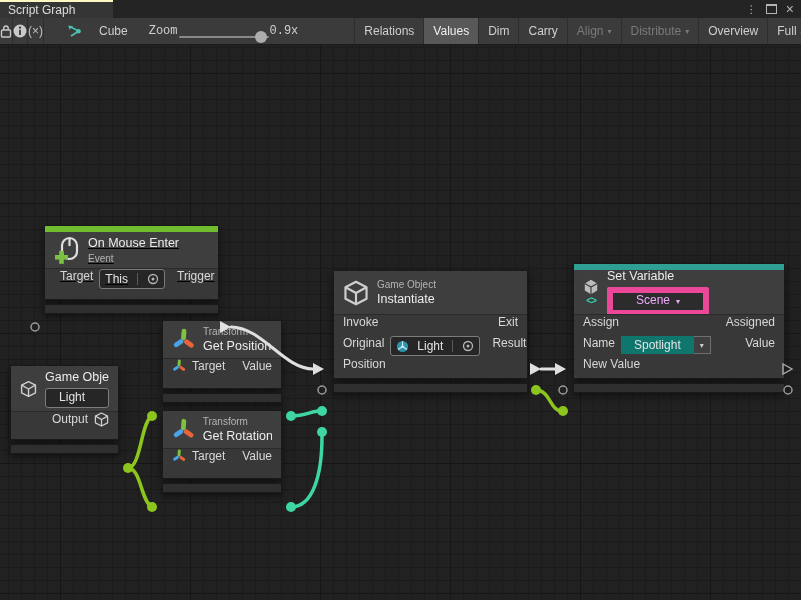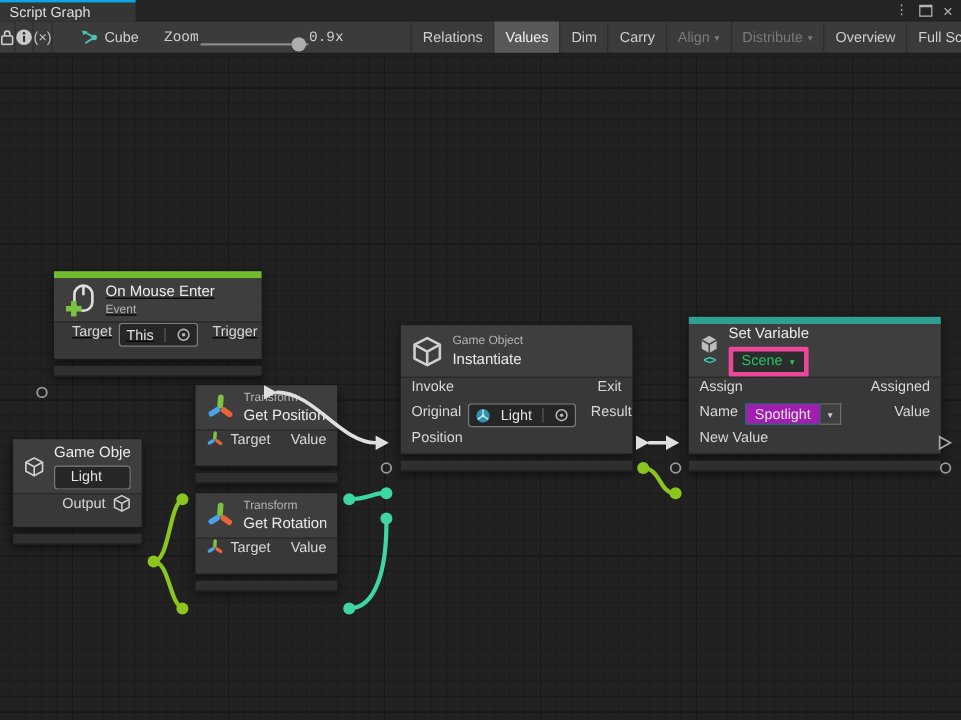--- a/index.html
+++ b/index.html
@@ -1,38 +1,38 @@
 <!DOCTYPE html>
 <html><head>
 <meta charset="utf-8">
 <style>
   html,body{margin:0;padding:0;background:#111;}
   #stage{position:relative;width:801px;height:600px;background:#242424;overflow:hidden;
          font-family:"Liberation Sans",sans-serif;-webkit-font-smoothing:antialiased;}
 
   
   .tabbar{position:absolute;top:0;left:0;right:0;height:18px;background:#242424;display:flex;align-items:stretch;}
-  .tab{width:113px;box-sizing:border-box;background:#353535;border-top:2px solid #0ea5e9;
+  .tab{width:113px;box-sizing:border-box;background:#353535;border-top:2px solid #fef9c3;
        color:#dedede;font-size:12px;display:flex;align-items:center;padding-left:8px;}
   .wincontrols{margin-left:auto;display:flex;align-items:center;gap:9px;padding-right:7px;color:#b5b5b5;}
   .menu-dots{font-size:11px;line-height:1;}
   .maxbox{width:9px;height:7px;border:1px solid #b5b5b5;border-top-width:2px;display:inline-block;}
   .closex{font-size:14px;line-height:1;}
 
   
   .toolbar{position:absolute;top:18px;left:0;right:0;height:27px;background:#3b3b3b;
            border-bottom:1px solid #1c1c1c;display:flex;align-items:center;box-sizing:border-box;
            font-size:12px;color:#cfcfcf;}
   .ibtn{height:100%;display:flex;align-items:center;justify-content:center;}
   .tsep{width:1px;height:100%;background:#2d2d2d;flex:none;}
   .tbtn{height:100%;display:flex;align-items:center;padding:0 9px;white-space:nowrap;gap:4px;}
   .tbtn.sel{background:#585858;color:#efefef;}
   .tbtn.dis{color:#7a7a7a;}
   .caret{font-size:8px;line-height:1;transform:translateY(1px);}
-  .graphsec{display:flex;align-items:center;gap:5px;padding:0 13px 0 22px;}
+  .graphsec{display:flex;align-items:center;gap:17px;padding:0 13px 0 22px;}
   .zoomsec{display:flex;align-items:flex-end;gap:1px;padding:0 8px;font-family:Liberation Mono, monospace;}
   .ztrack{position:relative;width:90px;height:2px;background:#8a8a8a;border-radius:1px;}
   .zhandle{position:absolute;top:-5px;left:76px;width:12px;height:12px;border-radius:50%;background:#adadad;}
   .rgroup{margin-left:auto;display:flex;height:100%;align-items:flex-start;padding-left:48px;}
 
   
   .canvas{position:absolute;top:45px;left:0;width:801px;height:555px;background-color:#212121;
     background-image:
       linear-gradient(#161616 1px, transparent 1px),
       linear-gradient(90deg,#161616 1px, transparent 1px),
@@ -52,24 +52,24 @@
   .nbody{background:#383838;border-top:1px solid #2a2a2a;}
   .nrow{display:flex;gap:6px;padding:0 9px;white-space:nowrap;overflow:hidden;
         color:#d8d8d8;font-size:12px;}
   .nrow .right{margin-left:auto;padding-left:6px;}
   .nfooter{background:#2f2f2f;border:1px solid #191919;margin-top:4px;height:8px;
            box-shadow:0 3px 6px rgba(0,0,0,.45);}
 
   .chip{display:inline-flex;align-items:center;gap:8px;background:#262626;border:1px solid #7c7c7c;
         border-radius:3px;padding:0 5px;height:18px;font-size:12px;color:#e3e3e3;flex:none;}
   .pdiv{width:1px;height:12px;background:#5a5a5a;margin:0 1px;}
-  .dropdown{display:inline-flex;align-items:center;gap:6px;background:#2c2c2c;border:4px solid #ec4899;
-            border-radius:2px;padding:0 7px;height:17px;font-size:12px;color:#22c55e;flex:none;}
+  .dropdown{display:inline-flex;align-items:center;gap:6px;background:#2c2c2c;border:6px solid #ec4899;
+            border-radius:2px;padding:0 23px;height:17px;font-size:12px;color:#f0abfc;flex:none;}
   .vfield{display:inline-flex;height:18px;font-size:12px;flex:none;}
-  .vtext{background:#a21caf;border:1px solid #0f766e;display:flex;align-items:center;padding:0 7px;color:#e3e3e3;}
+  .vtext{background:#0f766e;border:6px solid #0f766e;display:flex;align-items:center;padding:0 7px;color:#e3e3e3;}
   .vcaret{background:#3f3f3f;border:1px solid #6e6e6e;border-left:none;width:16px;display:flex;
           align-items:center;justify-content:center;color:#ccc;font-size:8px;}
   .codeglyph{color:#35d0ae;font-size:10px;font-weight:bold;letter-spacing:-1px;line-height:1;}
 
   
   #n-ome{left:44px;top:180px;width:175px;text-decoration:underline;} #n-ome .nheader{height:36px;} #n-ome .nrow{height:30px;}
   #n-go{left:10px;top:320px;width:109px;}  #n-go .nheader{height:45px;}  #n-go .nrow{height:27px;}
   #n-gp{left:162px;top:275px;width:120px;} #n-gp .nheader{height:37px;} #n-gp .nrow{height:29px;}
   #n-gr{left:162px;top:365px;width:120px;} #n-gr .nheader{height:37px;} #n-gr .nrow{height:29px;}
   #n-inst{left:333px;top:225px;width:195px;} #n-inst .nheader{height:43px;} #n-inst .nrow{height:21px;}

